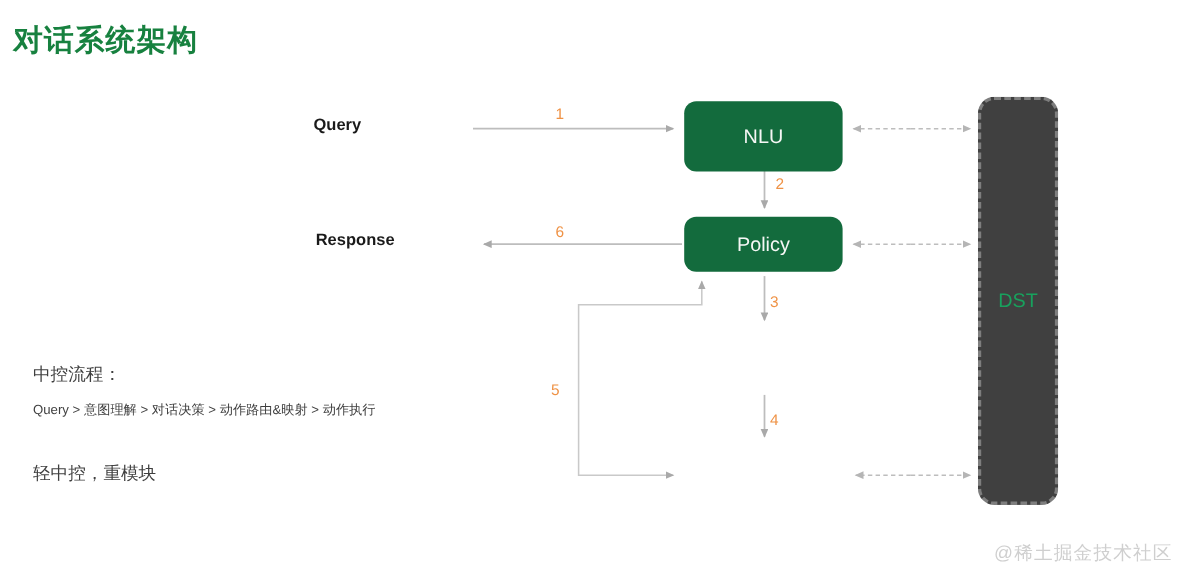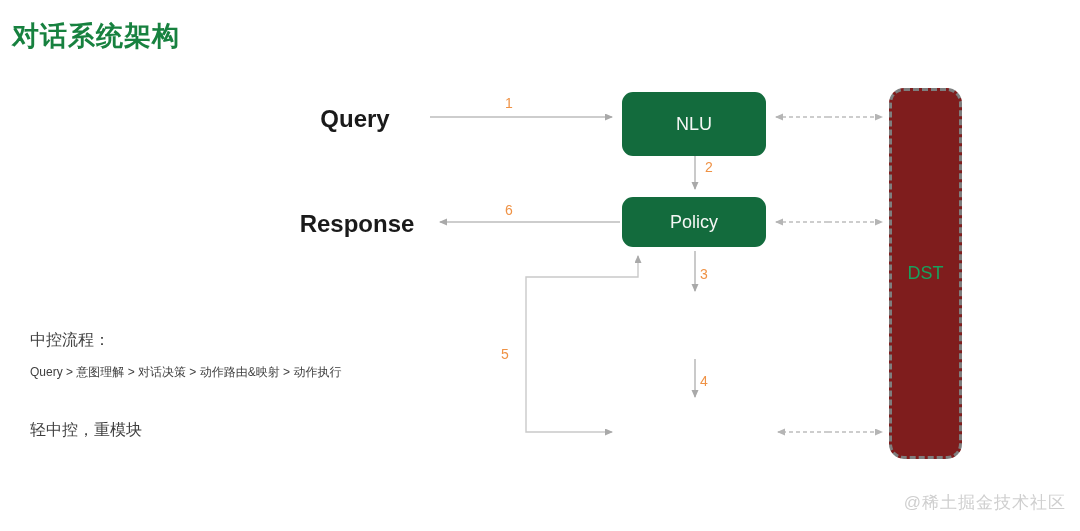--- a/index.html
+++ b/index.html
@@ -10,42 +10,42 @@
 
   .page-title {
     position: absolute; left: 12px; top: 18px;
     font-size: 27px; font-weight: 700; color: #17813F;
     letter-spacing: 1px;
   }
 
   svg.connectors { position: absolute; left: 0; top: 0; width: 1080px; height: 531px; }
 
   .io-label {
-    position: absolute; width: 140px; text-align: center;
-    font-size: 24px; font-weight: 700; color: #1a1a1a;
+    position: absolute; width: 140px; 
+    font-size: 15px; font-weight: 700; color: #1a1a1a;
   }
   .io-query   { left: 285px; top: 105px; }
   .io-response{ left: 287px; top: 210px; }
 
   .node {
     position: absolute; display: flex; align-items: center; justify-content: center;
     border-radius: 11px;
   }
   .node-green { background: #136B3D; color: #f5f7f5; font-size: 18px; }
   .node-gray  {
     background: #F1F1F1; border: 3px solid #8C8C8C; color: #18A15D;
   }
   .node-nlu    { left: 622px; top: 92px;  width: 144px; height: 64px; }
   .node-policy { left: 622px; top: 197px; width: 144px; height: 50px; }
   .node-route  { left: 620px; top: 299px; width: 150px; height: 57px; font-size: 15px; }
   .node-action { left: 620px; top: 404px; width: 150px; height: 57px; font-size: 17px; }
 
   .node-dst {
     position: absolute; left: 889px; top: 88px; width: 73px; height: 371px;
-    background: #7f1d1d; border: 3px dashed #7E7E7E; border-radius: 15px;
+    background: #404040; border: 3px dashed #7E7E7E; border-radius: 15px;
     display: flex; align-items: center; justify-content: center;
     color: #18A15D; font-size: 18px;
   }
 
   .step-label {
     position: absolute; font-size: 14px; color: #EF9245; font-weight: 400;
   }
   .step-1 { left: 505px; top: 95px; }
   .step-2 { left: 705px; top: 159px; }
   .step-3 { left: 700px; top: 266px; }

